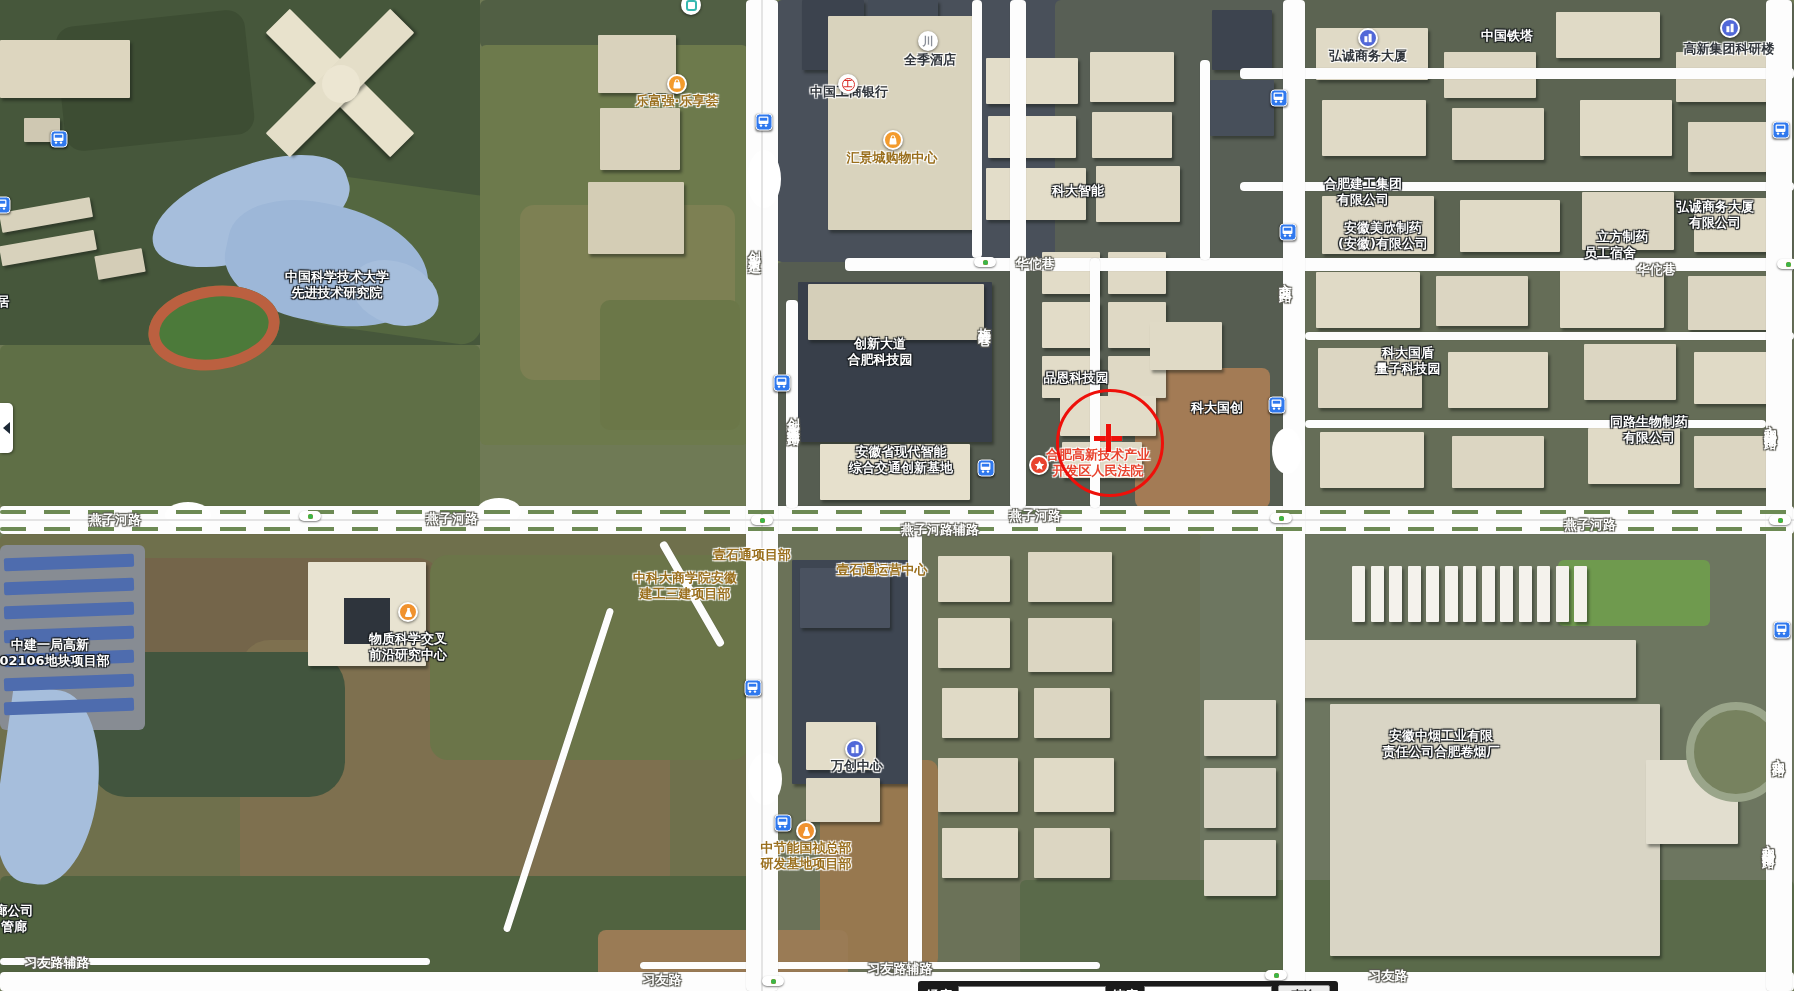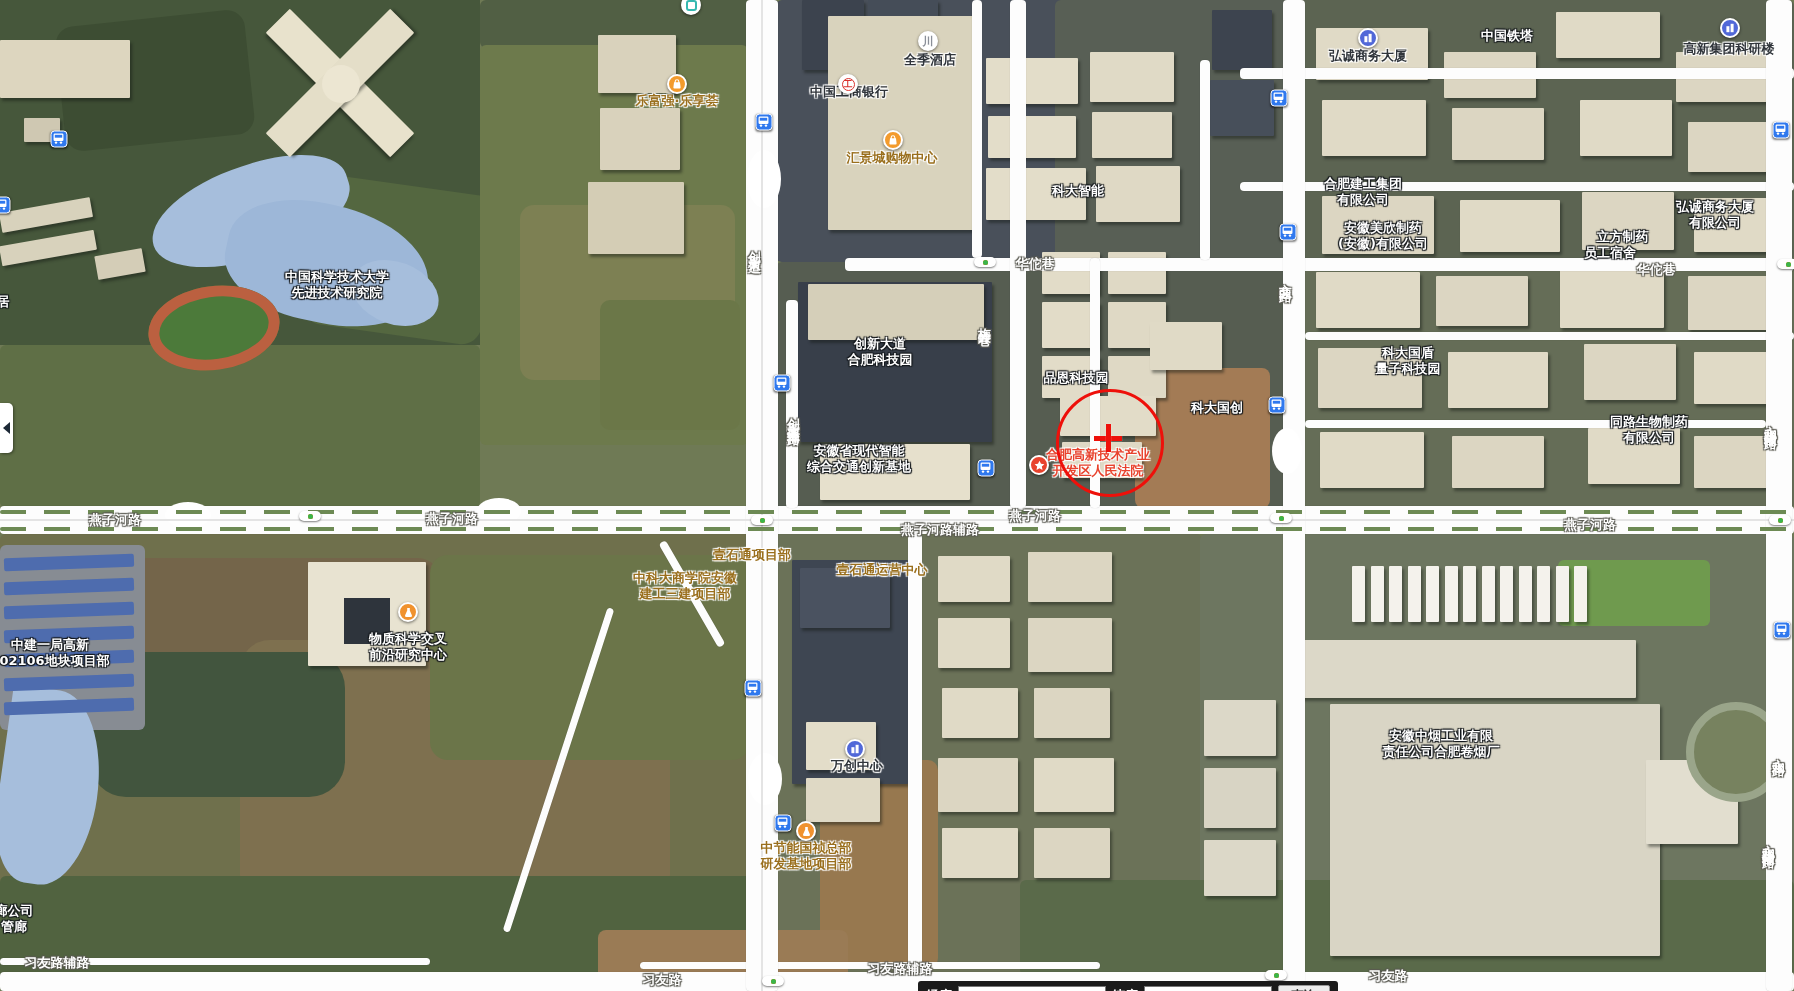--- a/index.html
+++ b/index.html
@@ -277,21 +277,21 @@
       <div style="position: static;">安徽美欣制药</div>
       <div style="position: static;">(安徽)有限公司</div>
     </div>
     <div class="lbl " style="left: 1610px; top: 245px;">
       <div style="position: static; margin-left: 25px;">立方制药</div>
       <div style="position: static;">员工宿舍</div>
     </div>
     <div class="lbl " style="left: 1507px; top: 36px;">
       <div style="position: static;">中国铁塔</div>
     </div>
-    <div class="lbl " style="left: 859px; top: 460px; font-family: Liberation Mono, monospace;">
+    <div class="lbl " style="left: 901px; top: 460px;">
       <div style="position: static;">安徽省现代智能</div>
       <div style="position: static;">综合交通创新基地</div>
     </div>
     <div class="lbl " style="left: 408px; top: 647px;">
       <div style="position: static;">物质科学交叉</div>
       <div style="position: static;">前沿研究中心</div>
     </div>
     <div class="lbl " style="left: 1441px; top: 744px;">
       <div style="position: static;">安徽中烟工业有限</div>
       <div style="position: static;">责任公司合肥卷烟厂</div>

